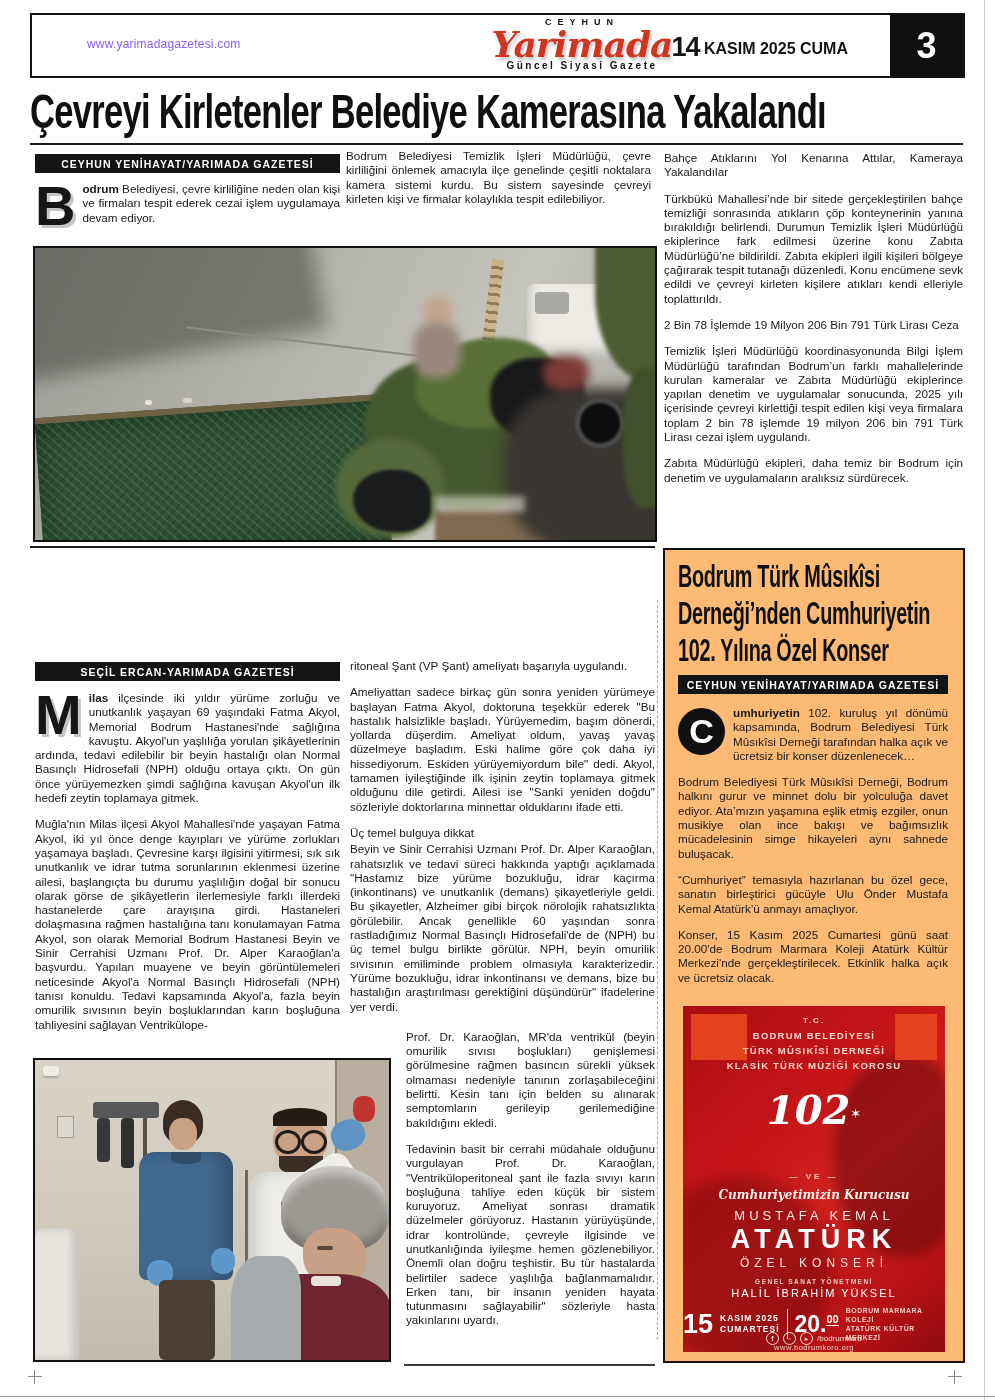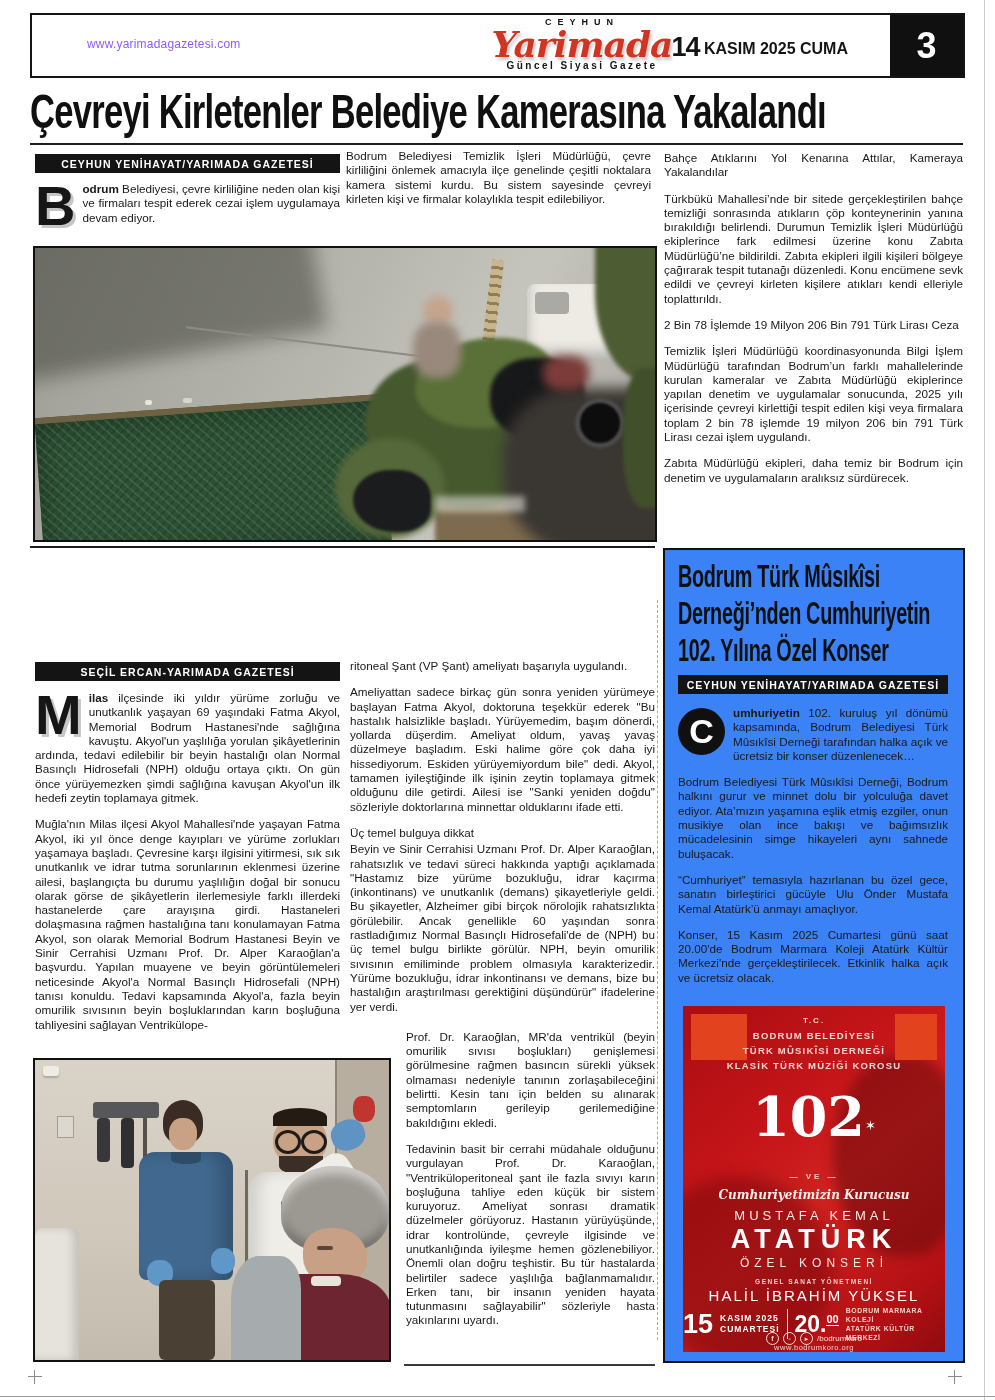--- a/index.html
+++ b/index.html
@@ -27,35 +27,35 @@
   .bylinebox{background:#141414;color:#fff;font-size:10.5px;font-weight:700;letter-spacing:1px;display:flex;align-items:center;justify-content:center;height:19px;}
   .bodycol{font-size:11.7px;line-height:14.3px;text-align:justify;}
   .bodycol p{margin:0 0 12px 0;}
   .dropcap{float:left;font-size:56px;line-height:42px;font-weight:700;margin:3px 7px 0 0;color:#161616;text-shadow:3px 3px 0 #c6c6c6;}
   .dropcap-circle{float:left;width:47px;height:47px;border-radius:50%;background:#101010;color:#fff;font-size:34px;font-weight:700;display:flex;align-items:center;justify-content:center;margin:2px 8px 2px 0;}
   .wrap-indent{margin-left:56px !important;}
   
   .photo{border:2px solid #101010;overflow:hidden;}
   .ph{position:absolute;}
   
-  .a3box{border:2px solid #121212;background:#3b82f6;}
+  .a3box{border:2px solid #121212;background:#fdba74;}
   
   .poster{background:linear-gradient(140deg,#a90d12 0%,#c51519 35%,#d12220 55%,#b31014 85%,#8f0b10 100%);overflow:hidden;color:#fff;text-align:center;}
   .poster .ptxt{position:absolute;left:0;right:0;}
   .p-head{font-size:9.5px;font-weight:700;letter-spacing:1.2px;color:#f6d4cc;line-height:15px;}
   .p-tc{font-size:8px;letter-spacing:2px;color:#f6d4cc;font-weight:700;}
-  .p-num{font-family:"DejaVu Serif",serif;font-weight:700;font-size:54px;line-height:1;color:#fff;}
+  .p-num{font-family:"DejaVu Serif",serif;font-style:italic;font-weight:700;font-size:40px;line-height:1;color:#fff;}
   .p-star{font-size:13px;vertical-align:6px;}
   .p-script{font-family:"DejaVu Serif",serif;font-style:italic;font-weight:700;color:#ffefeb;}
   .p-ve{font-size:8px;letter-spacing:3px;color:#f3c9c2;font-weight:700;}
   .p-mk{font-size:13px;letter-spacing:4px;color:#ffeae4;font-weight:400;}
   .p-ata{font-size:27px;letter-spacing:6px;color:#fff;font-weight:700;}
   .p-ozel{font-size:12px;letter-spacing:5px;color:#ffe3dc;}
   .p-gsy{font-size:6.5px;letter-spacing:1.5px;color:#f3c9c2;font-weight:700;}
-  .p-hiy{font-size:15px;letter-spacing:2px;color:#fff;font-weight:400;}
+  .p-hiy{font-size:11px;letter-spacing:2px;color:#fff;font-weight:400;}
   .p-datebar{display:flex;align-items:center;justify-content:center;gap:7px;}
   .p-15{font-size:27px;font-weight:700;line-height:1;}
   .p-dcol{font-size:8.5px;font-weight:700;letter-spacing:1px;text-align:left;line-height:11px;}
   .p-vline{width:1px;height:30px;background:#ffd9d2;}
   .p-time{font-size:23px;font-weight:700;line-height:1;}
   .p-time sup{font-size:11px;border-bottom:1px solid #fff;}
   .p-venue{font-size:6.8px;font-weight:700;letter-spacing:.6px;color:#f6cfc8;text-align:left;line-height:9px;}
   .p-social{display:flex;align-items:center;justify-content:center;gap:4px;font-size:8px;color:#ffe3dc;}
   .ic{width:11px;height:11px;border:1px solid #ffe3dc;border-radius:50%;display:inline-flex;align-items:center;justify-content:center;font-size:7px;color:#ffe3dc;}
   .ic-f::before{content:"f";font-weight:700;}

